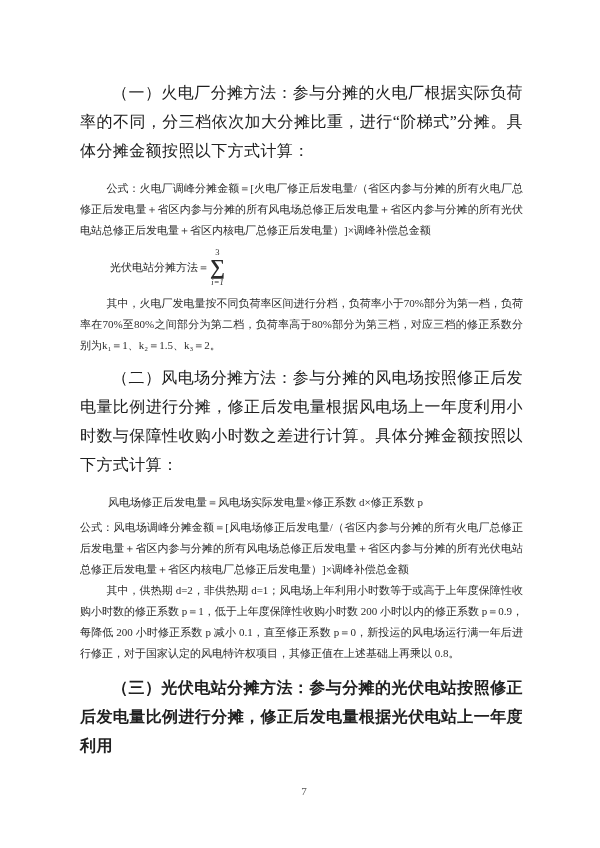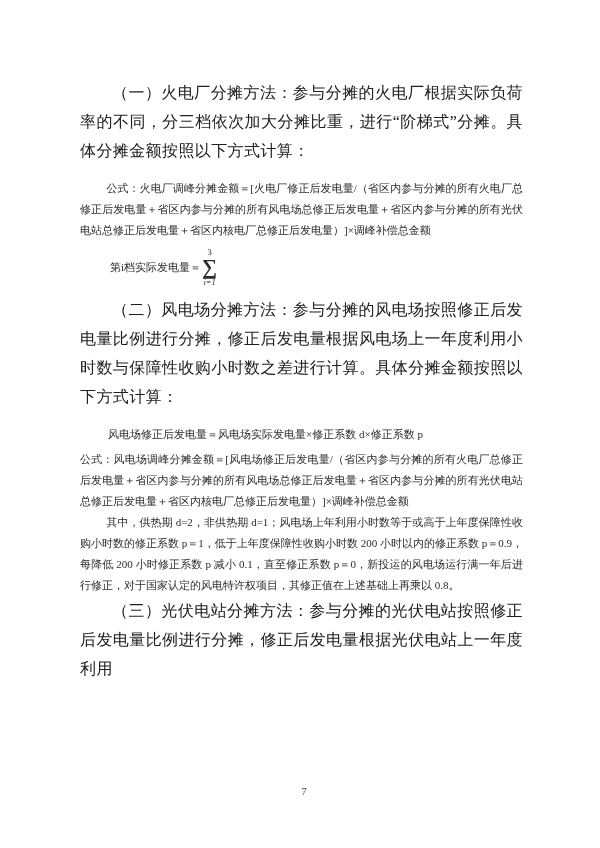--- a/index.html
+++ b/index.html
@@ -38,21 +38,21 @@
     font-size: 11px;
     line-height: 21px;
     text-align: justify;
     color: #2b2b2b;
     margin: 0;
   }
   .indent-sm { text-indent: 2.4em; }
   .mb14 { margin-bottom: 13px; }
   .mt4  { margin-top: 4px; }
   .mt7  { margin-top: 7px; }
-  .mt9  { margin-top: 0; }
+  .mt9  { margin-top: 9px; font-weight: bold; }
   
   .formula-row {
     display: flex;
     align-items: center;
     margin: 5px 0 5px 30px;
     font-size: 11px;
     color: #2b2b2b;
     height: 42px;
   }
   .sum-stack {
@@ -80,28 +80,29 @@
 <body>
 
 <div class="page">
   <div class="content">
 
     <p class="lg mb14">（一）火电厂分摊方法：参与分摊的火电厂根据实际负荷率的不同，分三档依次加大分摊比重，进行“阶梯式”分摊。具体分摊金额按照以下方式计算：</p>
 
     <p class="sm indent-sm">公式：火电厂调峰分摊金额＝[火电厂修正后发电量/（省区内参与分摊的所有火电厂总修正后发电量＋省区内参与分摊的所有风电场总修正后发电量＋省区内参与分摊的所有光伏电站总修正后发电量＋省区内核电厂总修正后发电量）]×调峰补偿总金额</p>
 
     <div class="formula-row">
-      <span>第i档实际发电量＝</span>
+      <span>光伏电站分摊方法＝</span>
       <span class="sum-stack">
         <span class="sum-upper">3</span>
         <span class="sum-symbol">∑</span>
         <span class="sum-lower">i=1</span>
       </span>
     </div>
 
+    <p class="sm indent-sm">其中，火电厂发电量按不同负荷率区间进行分档，负荷率小于70%部分为第一档，负荷率在70%至80%之间部分为第二档，负荷率高于80%部分为第三档，对应三档的修正系数分别为k₁＝1、k₂＝1.5、k₃＝2。</p>
 
     <p class="lg mt7 mb14">（二）风电场分摊方法：参与分摊的风电场按照修正后发电量比例进行分摊，修正后发电量根据风电场上一年度利用小时数与保障性收购小时数之差进行计算。具体分摊金额按照以下方式计算：</p>
 
     <p class="sm sub-formula">风电场修正后发电量＝风电场实际发电量×修正系数 d×修正系数 p</p>
 
     <p class="sm mt4">公式：风电场调峰分摊金额＝[风电场修正后发电量/（省区内参与分摊的所有火电厂总修正后发电量＋省区内参与分摊的所有风电场总修正后发电量＋省区内参与分摊的所有光伏电站总修正后发电量＋省区内核电厂总修正后发电量）]×调峰补偿总金额</p>
 
     <p class="sm indent-sm">其中，供热期 d=2，非供热期 d=1；风电场上年利用小时数等于或高于上年度保障性收购小时数的修正系数 p＝1，低于上年度保障性收购小时数 200 小时以内的修正系数 p＝0.9，每降低 200 小时修正系数 p 减小 0.1，直至修正系数 p＝0，新投运的风电场运行满一年后进行修正，对于国家认定的风电特许权项目，其修正值在上述基础上再乘以 0.8。</p>
 
     <p class="lg mt9">（三）光伏电站分摊方法：参与分摊的光伏电站按照修正后发电量比例进行分摊，修正后发电量根据光伏电站上一年度利用</p>

